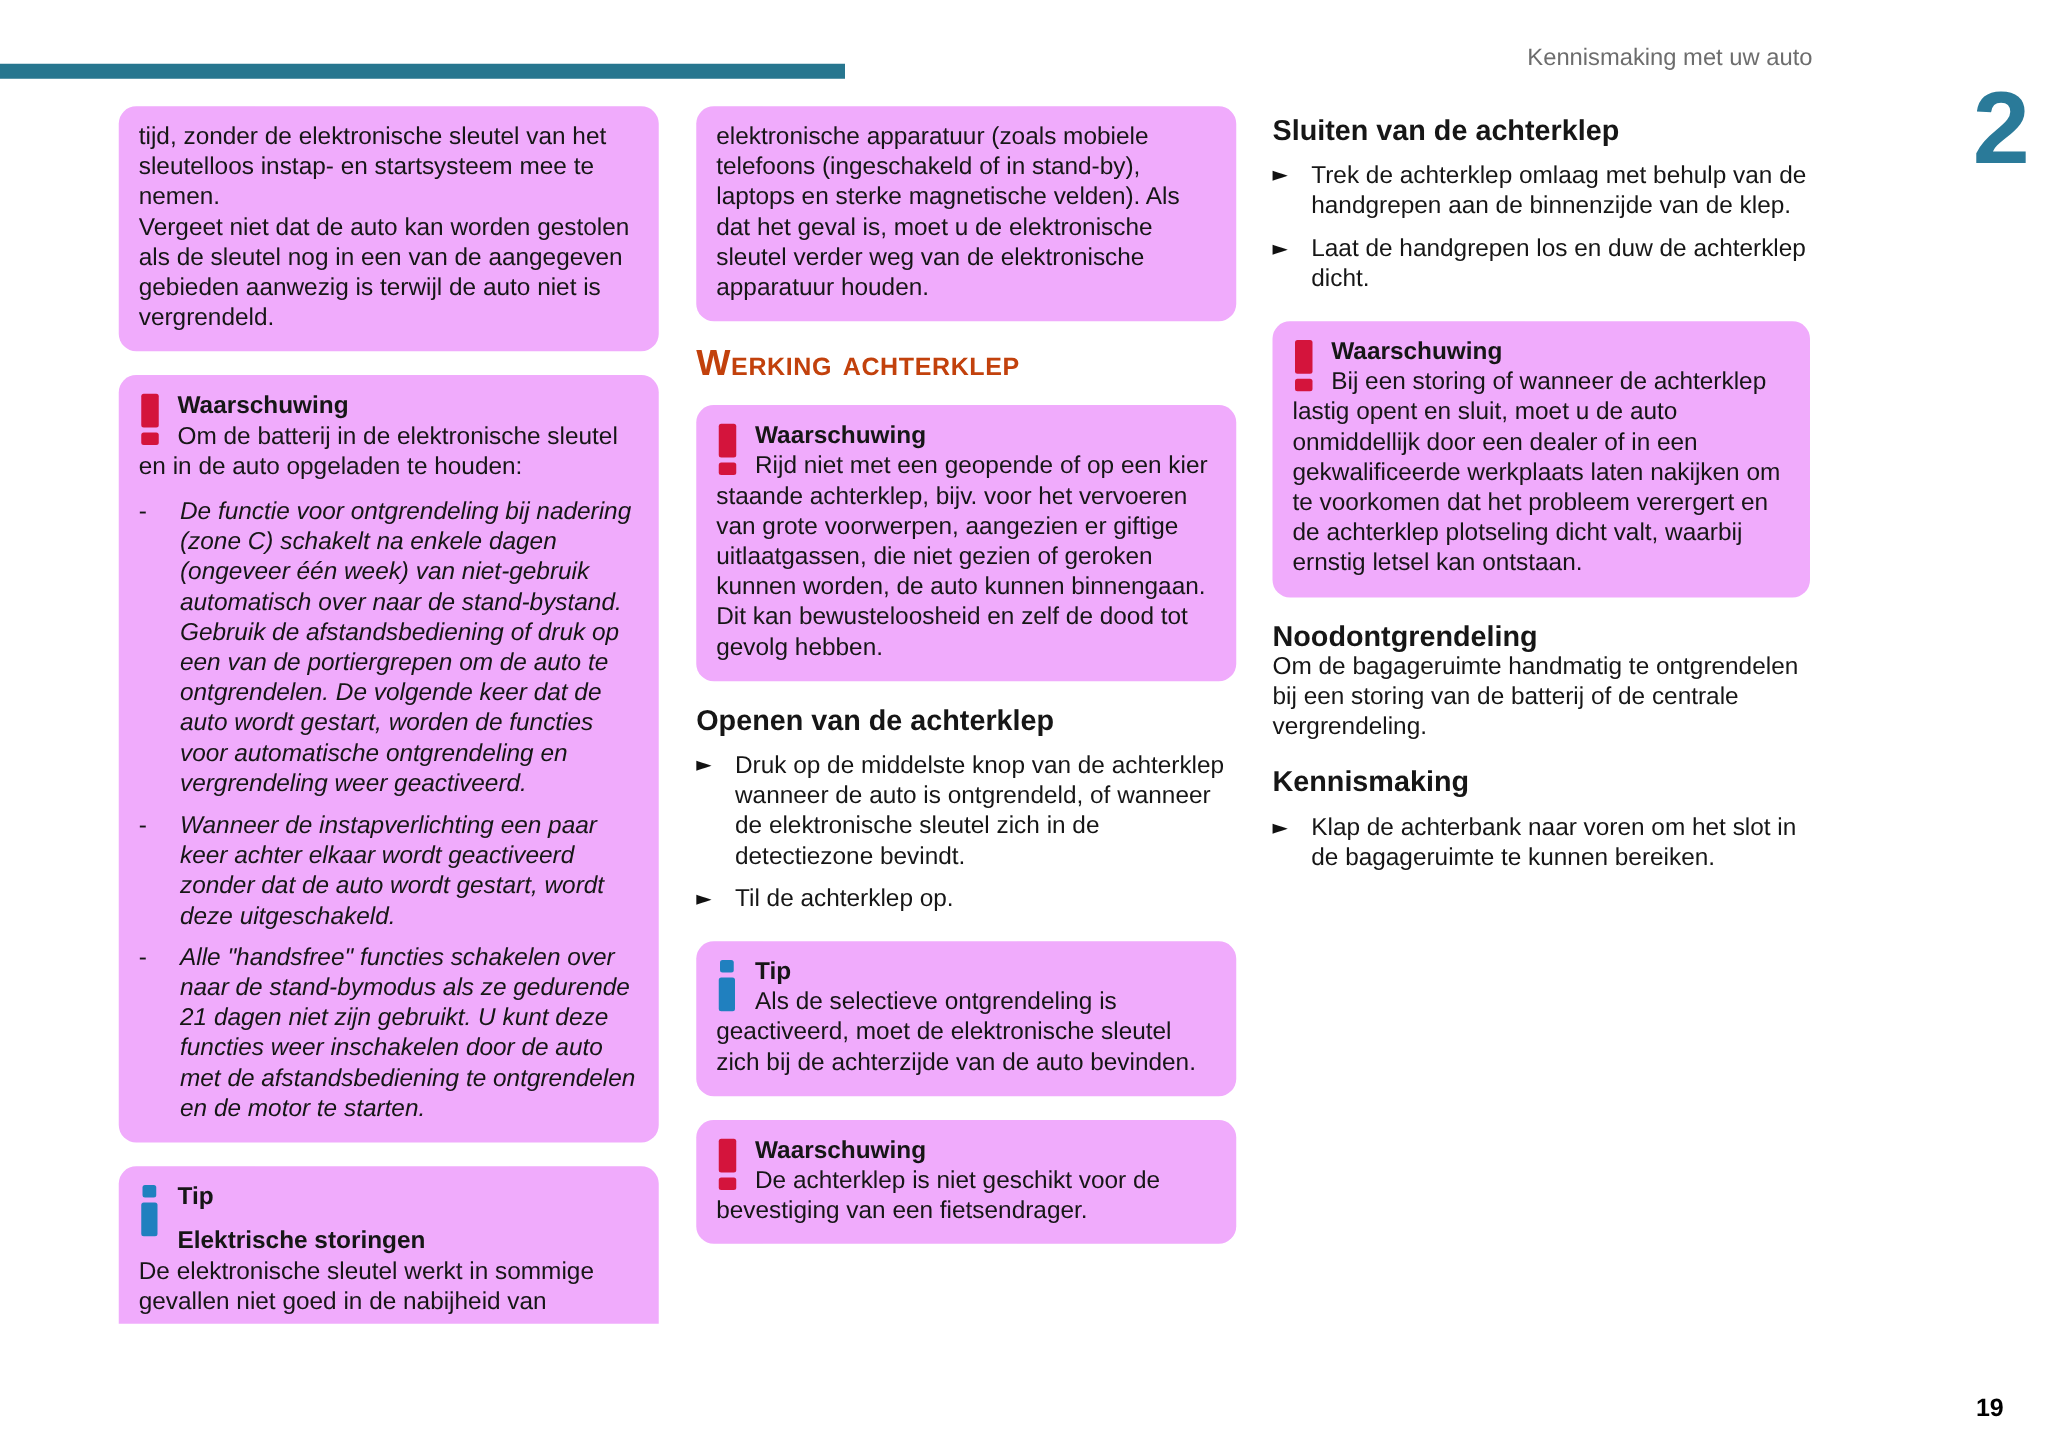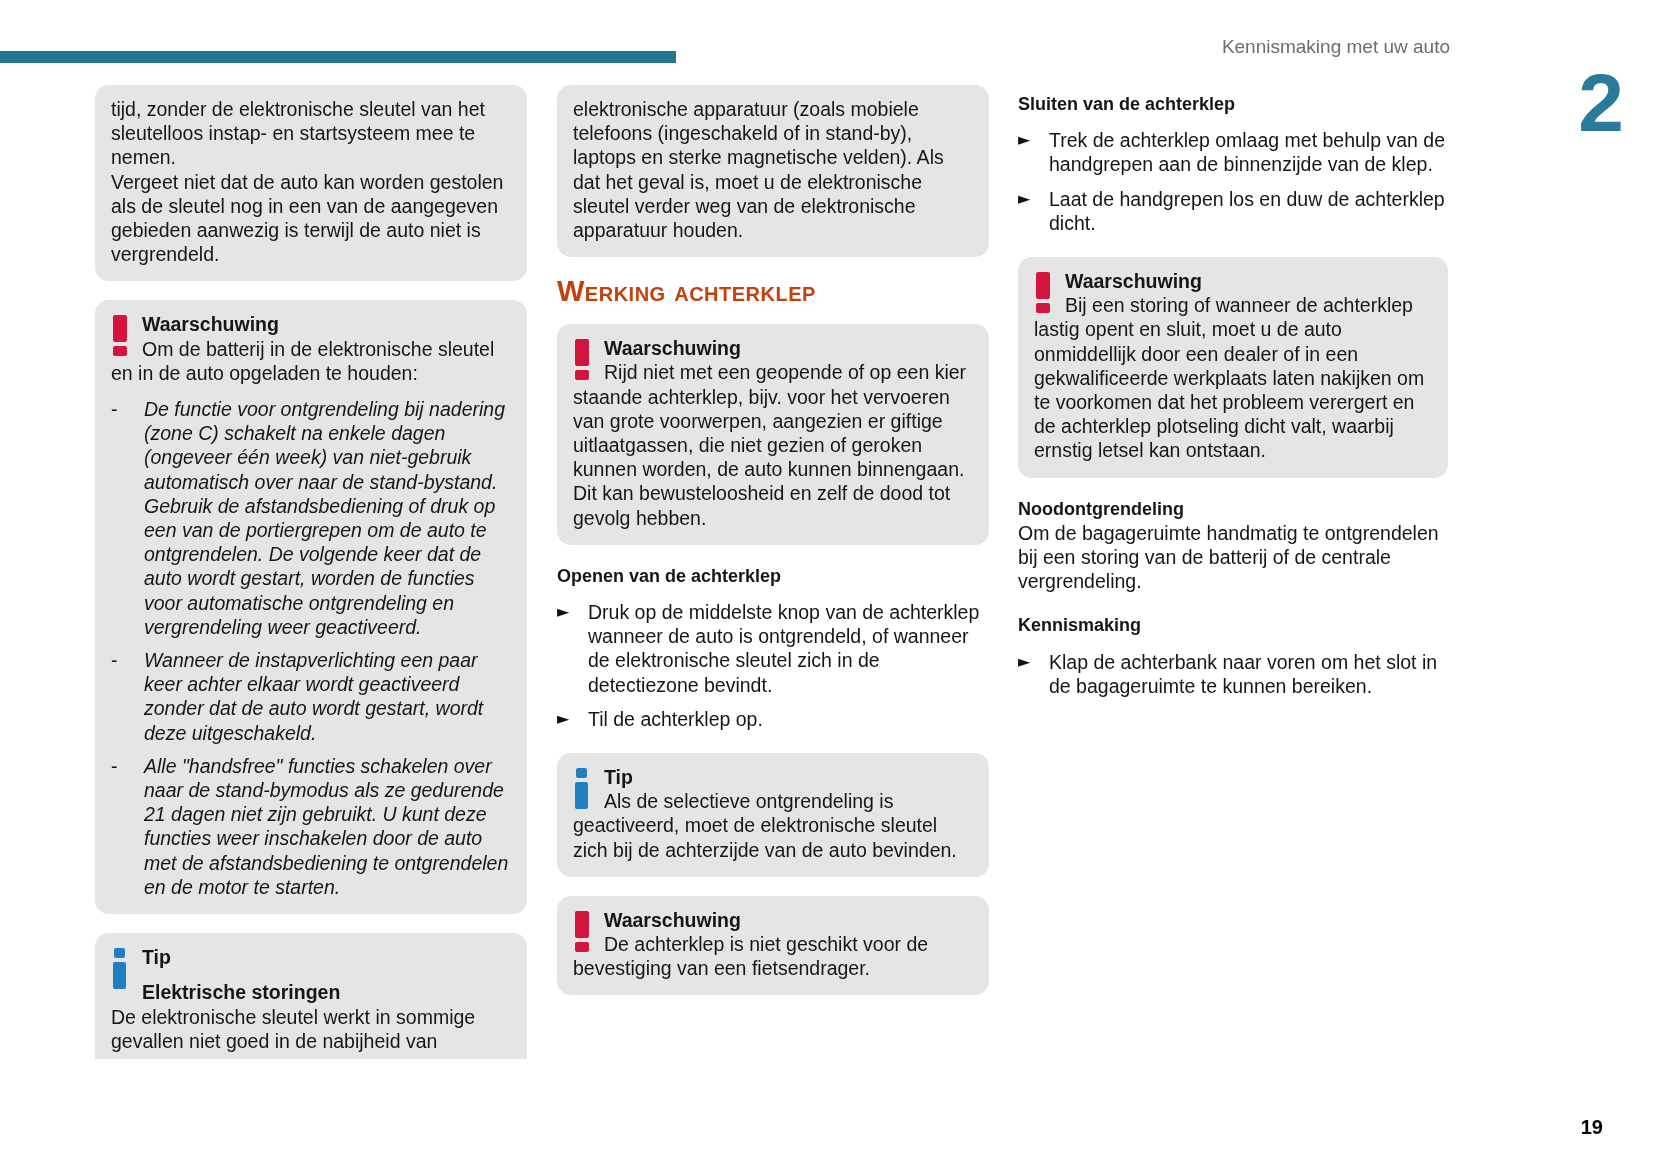--- a/index.html
+++ b/index.html
@@ -20,21 +20,21 @@
   }
   .page-num {
     position:absolute; right:50px; bottom:26px; font-size:20px; font-weight:bold; color:#000000;
   }
   .col { position:absolute; top:85px; font-size:19.5px; line-height:24.2px; }
   .col1 { left:95px;  width:432px; }
   .col2 { left:557px; width:432px; }
   .col3 { left:1018px; width:430px; top:88px; }
 
   .graybox {
-    background:#e5e5e5; border-radius:14px; padding:12px 17px 15px 16px;
+    background:#f0abfc; border-radius:14px; padding:12px 17px 15px 16px;
     margin:0 0 19px 0;
   }
   .graybox.clipped { border-radius:14px 14px 0 0; margin-bottom:0; padding-bottom:6px; }
   p.body { margin:0; }
   .pre { white-space:pre-line; }
 
   .note-title { font-weight:bold; }
   .note-sub   { font-weight:bold; margin-top:11px; }
   .note-body  { }
 
@@ -58,21 +58,21 @@
   .alist { margin-top:12px; }
   .aitem { display:flex; margin-top:10px; }
   .amark { width:31px; flex:none; font-size:16px; line-height:24.2px; color:#111;
            font-family:"DejaVu Sans",sans-serif; }
   .atext { flex:1; }
 
   .section-title {
     font-variant:small-caps; font-weight:bold; font-size:29px; letter-spacing:0.5px;
     color:#c2410c; margin:8px 0 16px 0; line-height:1.1;
   }
-  .subhead { font-weight:bold; font-size:18px; margin:4px 0 0 0; }
+  .subhead { font-weight:bold; font-size:23px; margin:4px 0 0 0; }
   .mt-gap  { margin-top:22px; }
   .para    { margin:12px 0 0 0; }
 </style>
 </head>
 <body>
 
 <div class="page">
 
   <div class="top-bar"></div>
   <div class="page-header">Kennismaking met uw auto</div>

